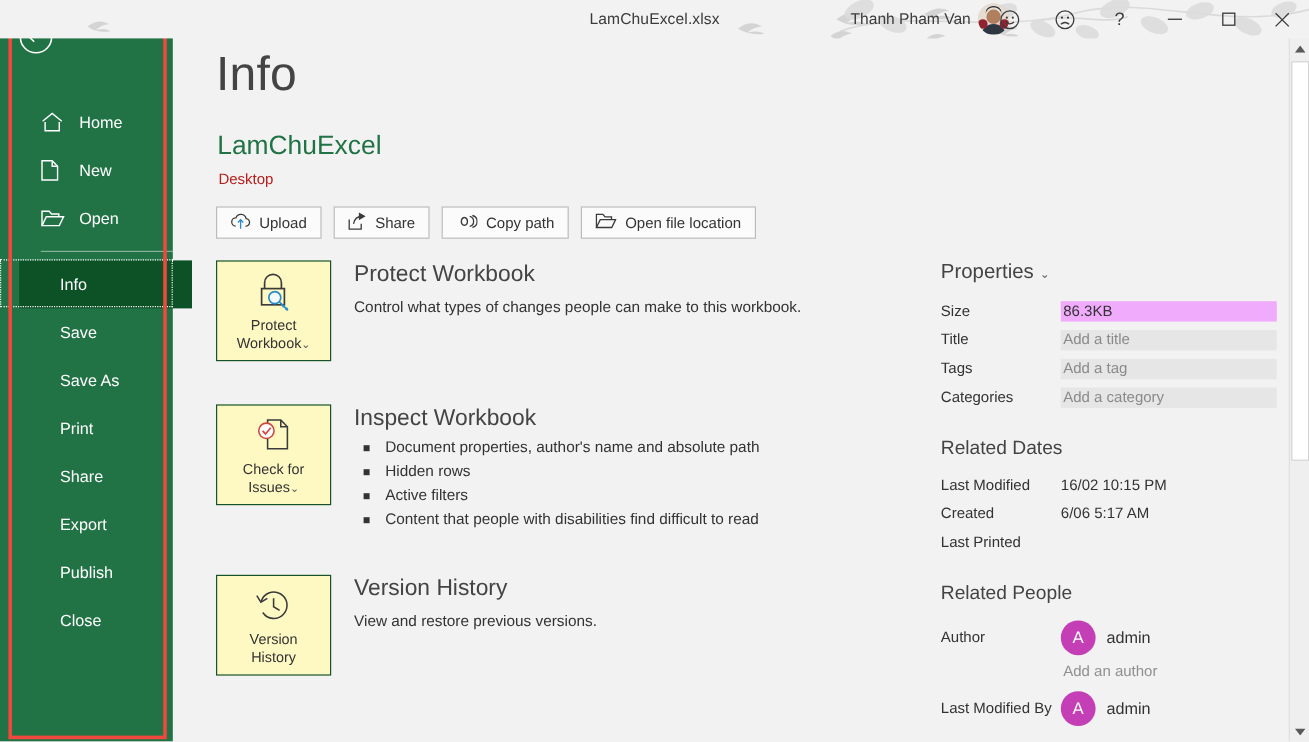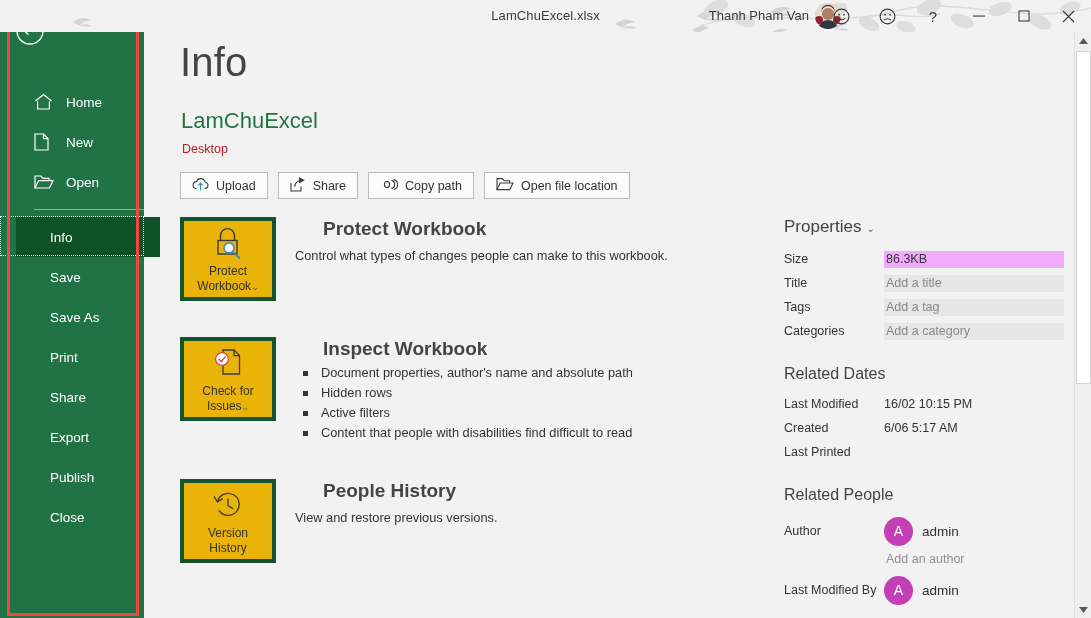--- a/index.html
+++ b/index.html
@@ -96,31 +96,31 @@
     height: 27px; border: 1px solid #bcbcbc; background: #fbfbfb;
     display: flex; align-items: center; gap: 7px; padding: 0 11px;
     font-size: 12.5px; color: #333; cursor: pointer; white-space: nowrap;
   }
 
   
   .sections { position: absolute; left: 36px; top: 185px; width: 600px; }
   .section { position: relative; min-height: 84px; margin-bottom: 36px; }
   .big-tile {
     position: absolute; left: 0; top: 0; width: 96px; height: 84px;
-    border: 4px solid #14532d; background: #eab308;
+    border: 1px solid #14532d; background: #fef9c3;
     display: flex; flex-direction: column; align-items: center; justify-content: center;
     cursor: pointer;
   }
   .tile-ico { height: 38px; display: flex; align-items: center; justify-content: center; }
   .tile-cap {
     font-size: 12px; color: #333; text-align: center; line-height: 15px; margin-top: 2px;
   }
   .tile-cap .caret { font-size: 9px; color: #555; }
   .sec-body { margin-left: 115px; padding-top: 0px; }
-  .sec-title { font-size: 19px; font-weight: 700; color: #444; line-height: 24px; margin-left: 28px; }
+  .sec-title { font-size: 19px; font-weight: 400; color: #444; line-height: 24px; }
   .sec-desc { font-size: 12.8px; color: #333; margin-top: 6px; line-height: 18px; }
   .sec-list { list-style: none; margin-top: 2px; }
   .sec-list li {
     font-size: 12.8px; color: #333; line-height: 20px;
     padding-left: 26px; position: relative;
   }
   .sec-list li::before {
     content: ""; position: absolute; left: 8px; top: 8px;
     width: 5px; height: 5px; background: #333;
   }
@@ -443,21 +443,21 @@
               <path d="M3,7.4 L6.4,12.8 L11.8,9.6"></path>
               <path d="M17,9.6 L17,16.6 L22,19.6"></path>
             </svg>
           </span>
           <span class="tile-cap">
             <span>Version</span><br>
             <span>History</span>
           </span>
         </div>
         <div class="sec-body">
-          <div class="sec-title">People History</div>
+          <div class="sec-title">Version History</div>
           <div class="sec-desc">View and restore previous versions.</div>
         </div>
       </div>
     </div>
 
     <div class="props">
 
       <div class="props-head">
         <span>Properties</span>
         <span class="caret">⌄</span>

